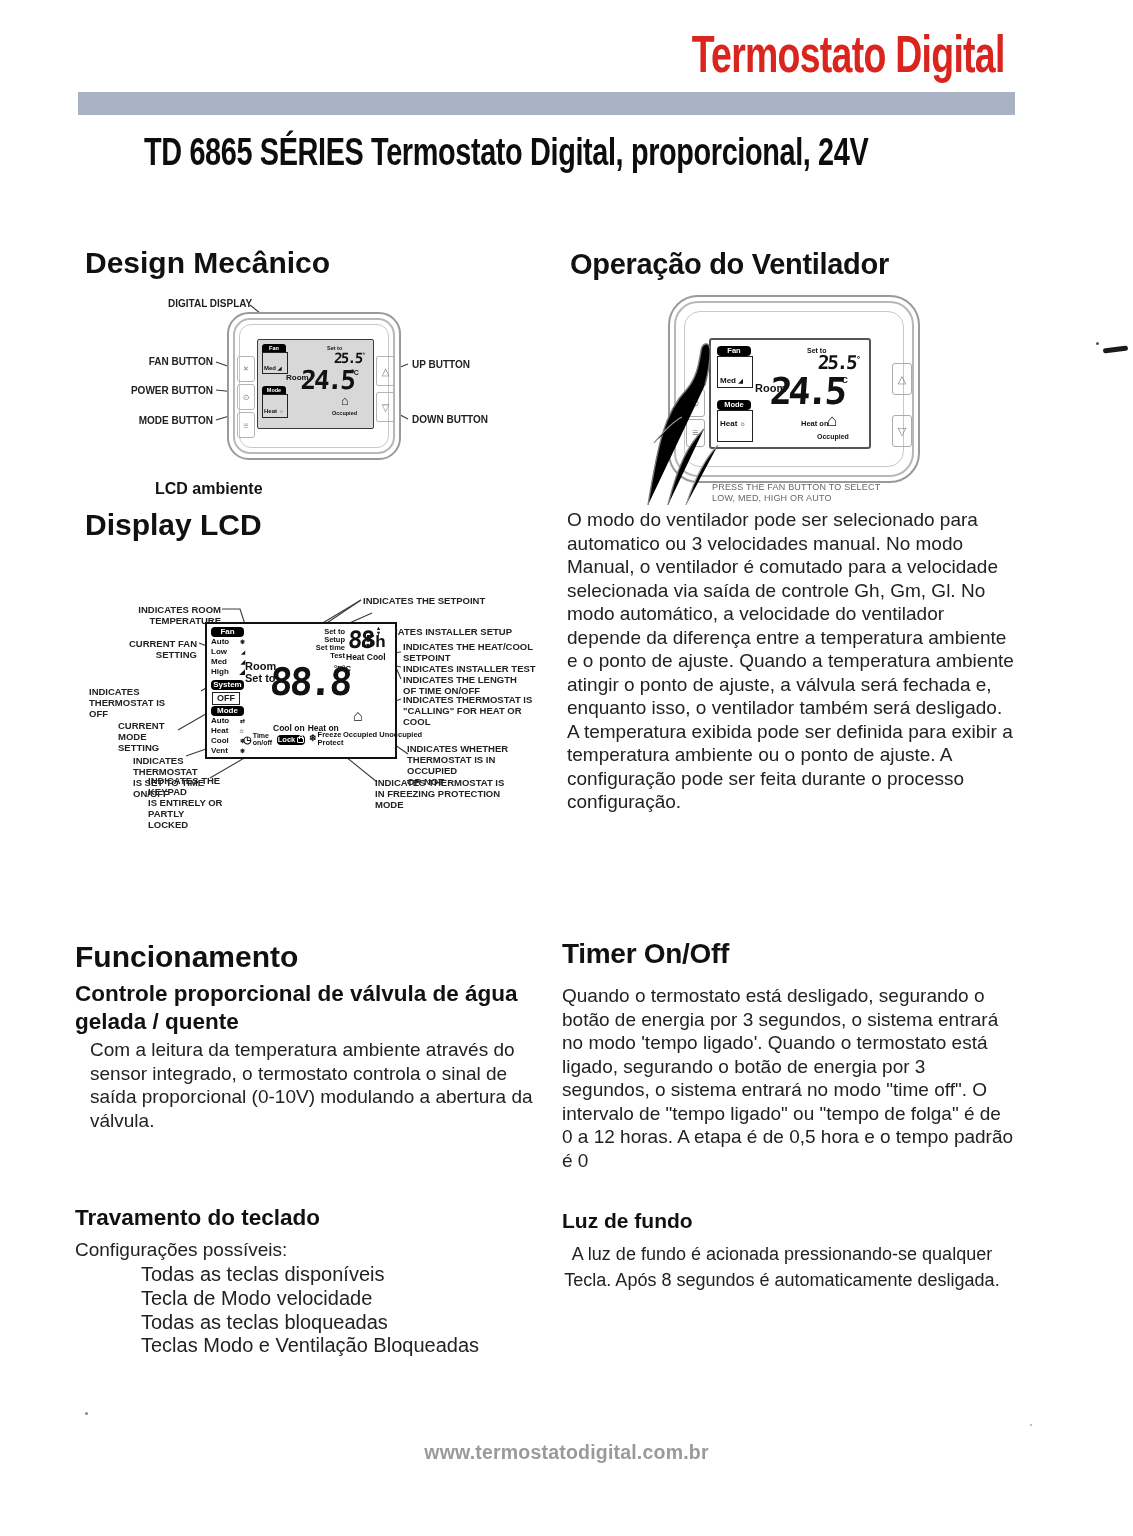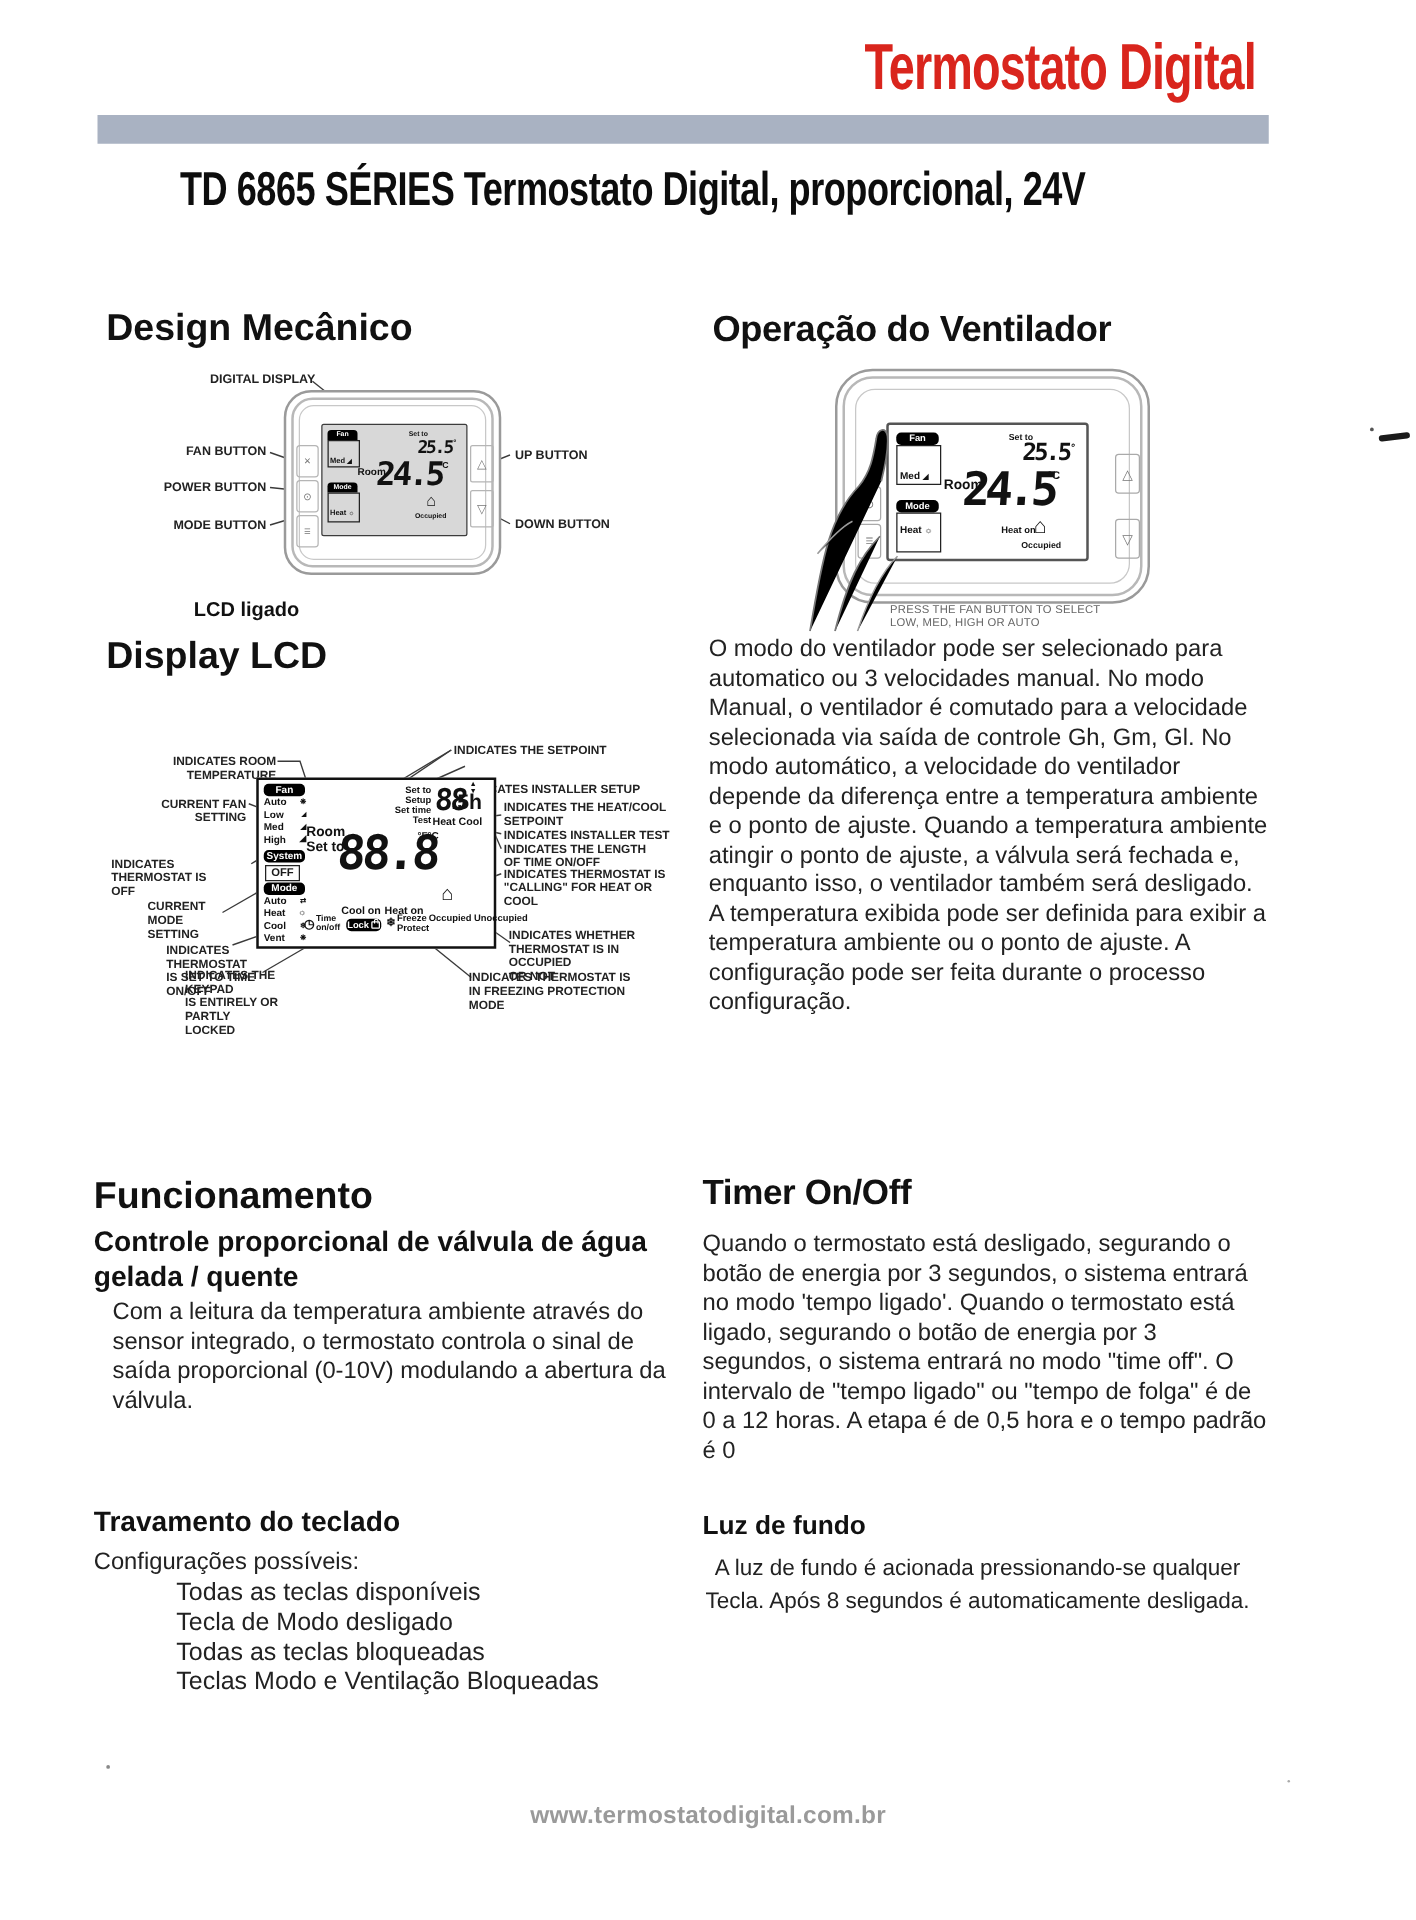--- a/index.html
+++ b/index.html
@@ -131,21 +131,21 @@
         <div class="tab" style="left:4px;top:46px;width:24px;height:8px;font-size:5.5px;line-height:8px;">Mode</div>
         <div class="boxed" style="left:4px;top:54px;width:24px;height:22px;">
           <div class="tiny" style="left:1px;top:13px;font-size:6px;position:absolute;white-space:nowrap;"><span>Heat</span> <span style="font-size:5.5px;">☼</span></div>
         </div>
         <div class="tiny" style="left:83px;top:54px;font-size:13px;line-height:13px;">⌂</div>
         <div class="tiny" style="left:74px;top:70px;font-size:5.5px;">Occupied</div>
       </div>
     </div>
   </div>
 
-  <div class="abs lcd-caption">LCD ligado</div>
+  <div class="abs lcd-caption">LCD ambiente</div>
   <div class="abs h2 h-displaylcd">Display LCD</div>
 
   <div class="abs diag2">
     <svg class="wires" width="460" height="260" viewBox="0 0 460 260">
       <polyline points="134,17 152,17 170,72"></polyline>
       <line x1="111" y1="51" x2="124" y2="56"></line>
       <line x1="113" y1="99" x2="123" y2="93"></line>
       <line x1="90" y1="138" x2="123" y2="119"></line>
       <line x1="98" y1="164" x2="155" y2="144"></line>
       <line x1="122" y1="186" x2="189" y2="147"></line>
@@ -313,21 +313,21 @@
   <div class="abs body-text vent-body">O modo do ventilador pode ser selecionado para automatico ou 3 velocidades manual. No modo Manual, o ventilador é comutado para a velocidade selecionada via saída de controle Gh, Gm, Gl. No modo automático, a velocidade do ventilador depende da diferença entre a temperatura ambiente e o ponto de ajuste. Quando a temperatura ambiente atingir o ponto de ajuste, a válvula será fechada e, enquanto isso, o ventilador também será desligado. A temperatura exibida pode ser definida para exibir a temperatura ambiente ou o ponto de ajuste. A configuração pode ser feita durante o processo configuração.</div>
 
   <div class="abs h2 h-func">Funcionamento</div>
   <div class="abs h3 h-controle">Controle proporcional de válvula de água gelada / quente</div>
   <div class="abs body-text func-body">Com a leitura da temperatura ambiente através do sensor integrado, o termostato controla o sinal de saída proporcional (0-10V) modulando a abertura da válvula.</div>
 
   <div class="abs h3 h-travamento">Travamento do teclado</div>
   <div class="abs body-text config-intro">Configurações possíveis:</div>
   <div class="abs body-text trav-list">
     <div>Todas as teclas disponíveis</div>
-    <div>Tecla de Modo desligado</div>
+    <div>Tecla de Modo velocidade</div>
     <div>Todas as teclas bloqueadas</div>
     <div>Teclas Modo e Ventilação Bloqueadas</div>
   </div>
 
   <div class="abs h2 h-timer">Timer On/Off</div>
   <div class="abs body-text timer-body">Quando o termostato está desligado, segurando o botão de energia por 3 segundos, o sistema entrará no modo 'tempo ligado'. Quando o termostato está ligado, segurando o botão de energia por 3 segundos, o sistema entrará no modo "time off". O intervalo de "tempo ligado" ou "tempo de folga" é de 0 a 12 horas. A etapa é de 0,5 hora e o tempo padrão é 0</div>
   <div class="abs h3 h-luz">Luz de fundo</div>
   <div class="abs body-text luz-body">A luz de fundo é acionada pressionando-se qualquer Tecla. Após 8 segundos é automaticamente desligada.</div>
 
   <div class="abs footer">www.termostatodigital.com.br</div>

